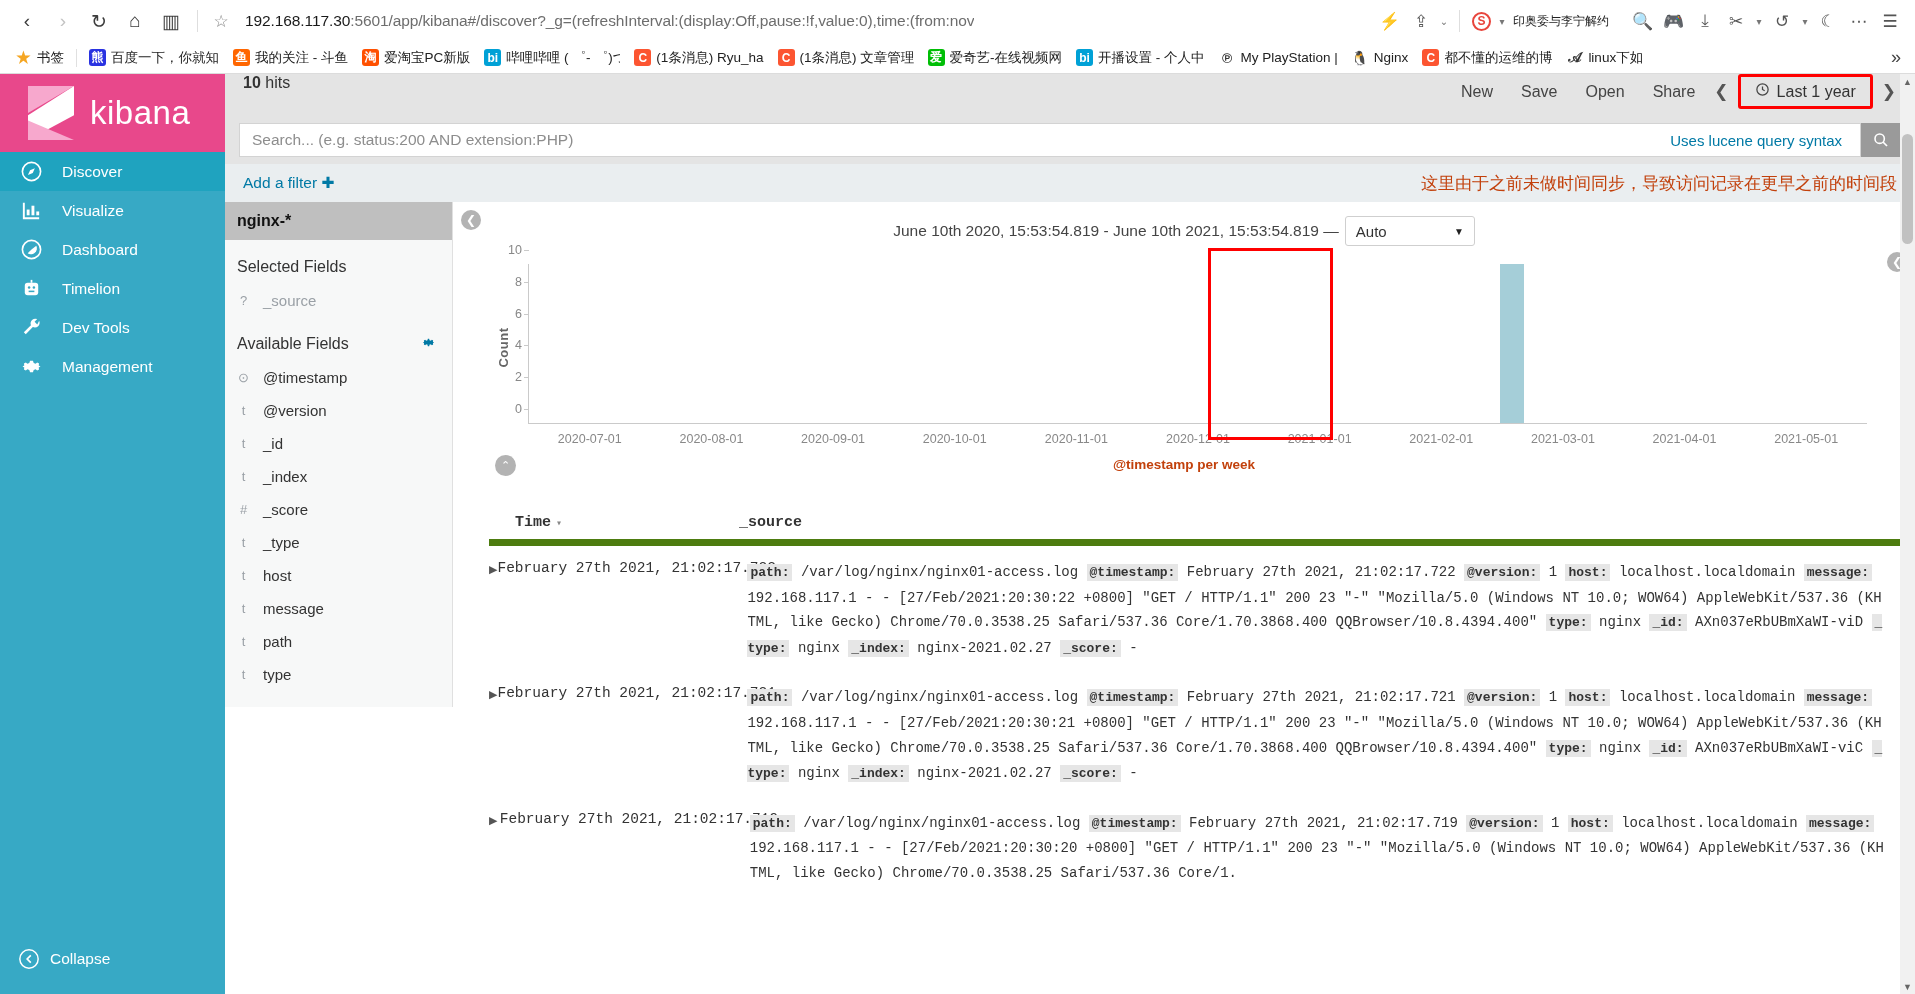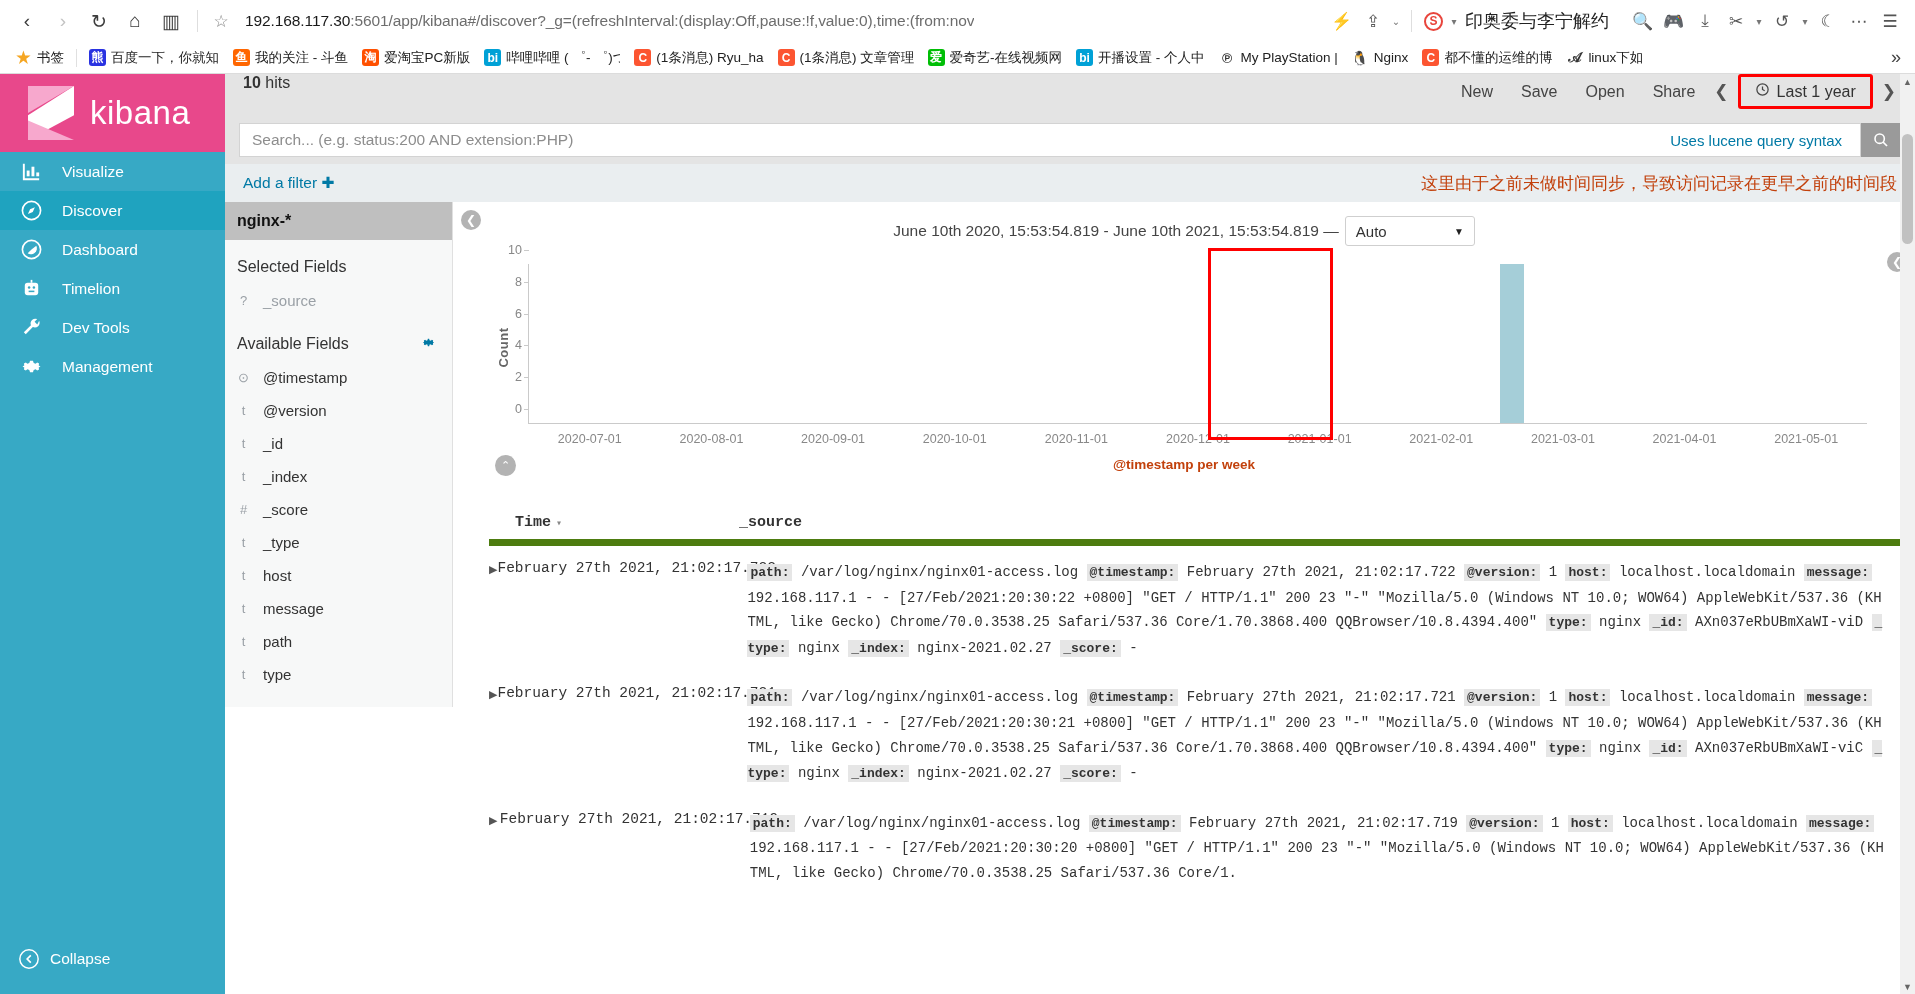--- a/index.html
+++ b/index.html
@@ -32,21 +32,21 @@
   #url-text .dim { color:#6d6d6d; }
   .chrome-right { display:flex; align-items:center; gap:1px; flex:0 0 auto; }
   .ci { width:30px; height:30px; display:flex; align-items:center; justify-content:center;
         color:#555; font-size:17px; }
   .ci.small { width:14px; font-size:10px; color:#777; }
   #sogou-box { display:flex; align-items:center; gap:4px; margin-left:4px; }
   #sogou-badge {
     width:19px;height:19px;border-radius:50%;border:2px solid #e8453c;color:#e8453c;
     font-size:12px;font-weight:bold;display:flex;align-items:center;justify-content:center;
   }
-  #sogou-text { font-size:18px; color:#222; white-space:nowrap; }
+  #sogou-text { font-size:12px; color:#222; white-space:nowrap; }
 
   #bookmarks-bar {
     height:32px; display:flex; align-items:center; padding:0 8px; gap:0;
     border-bottom:1px solid #dcdcdc; background:#fff; overflow:hidden;
   }
   .bm { display:flex; align-items:center; gap:5px; padding:0 7px; height:26px;
         white-space:nowrap; flex:0 0 auto; max-width:150px; }
   .bm-label { font-size:13.5px; color:#222; overflow:hidden; text-overflow:clip; white-space:nowrap; }
   .bm-ico { width:17px; height:17px; flex:0 0 auto; display:flex; align-items:center;
             justify-content:center; font-size:12px; border-radius:3px; color:#fff; font-weight:bold;}
@@ -288,39 +288,39 @@
   <div id="sidebar">
     <div id="kb-logo">
       <div id="kb-mark">
         <div class="p1"></div>
           <div class="p2"></div>
           <div class="p3"></div>
       </div>
       <div id="kb-word">kibana</div>
     </div>
     <div id="nav-items">
+        <div class="nav-item active">
+          <span class="nav-ico">
+            <svg width="23" height="23" viewBox="0 0 24 24">
+              <circle cx="12" cy="12" r="9.5" fill="none" stroke="#fff" stroke-width="1.7"></circle>
+              <path d="M15.5 8.5l-2.2 5-5 2.2 2.2-5z" fill="#fff"></path>
+            </svg>
+          </span>
+          <span>Discover</span>
+        </div>
         <div class="nav-item">
           <span class="nav-ico">
             <svg width="23" height="23" viewBox="0 0 24 24">
               <path d="M4 4v16h16" fill="none" stroke="#fff" stroke-width="2"></path>
               <rect x="7" y="11" width="3" height="6" fill="#fff"></rect>
               <rect x="12" y="7" width="3" height="10" fill="#fff"></rect>
               <rect x="17" y="13" width="3" height="4" fill="#fff"></rect>
             </svg>
           </span>
           <span>Visualize</span>
-        </div>
-        <div class="nav-item active">
-          <span class="nav-ico">
-            <svg width="23" height="23" viewBox="0 0 24 24">
-              <circle cx="12" cy="12" r="9.5" fill="none" stroke="#fff" stroke-width="1.7"></circle>
-              <path d="M15.5 8.5l-2.2 5-5 2.2 2.2-5z" fill="#fff"></path>
-            </svg>
-          </span>
-          <span>Discover</span>
         </div>
         <div class="nav-item">
           <span class="nav-ico">
             <svg width="23" height="23" viewBox="0 0 24 24">
               <circle cx="12" cy="12" r="9.5" fill="none" stroke="#fff" stroke-width="1.7"></circle>
               <path d="M12 12l5-4c1.2 2.5.7 5.5-1.5 7.3S10 17.5 8 16z" fill="#fff"></path>
             </svg>
           </span>
           <span>Dashboard</span>
         </div>

